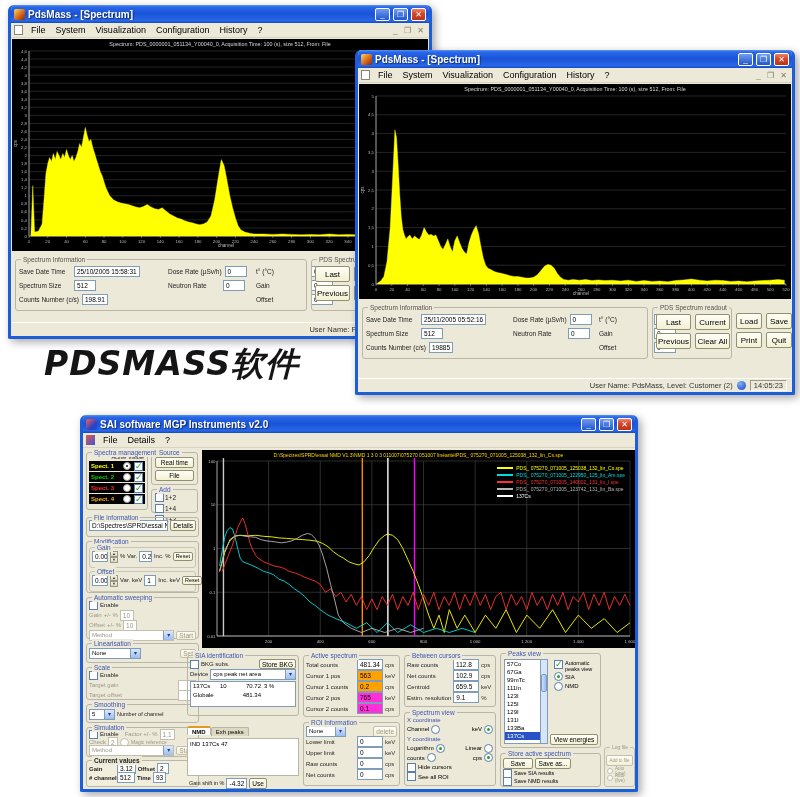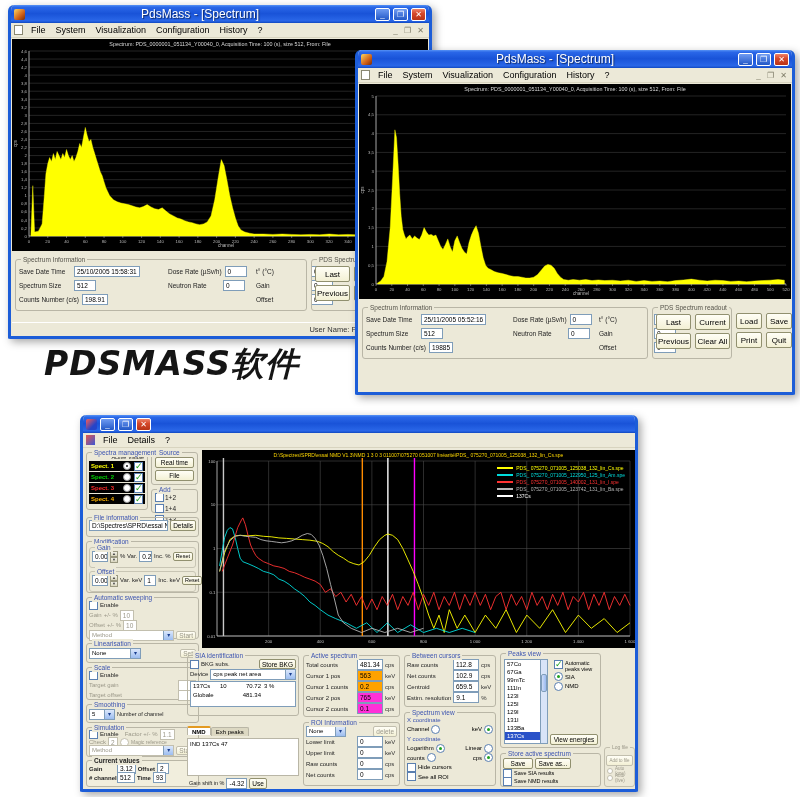--- a/index.html
+++ b/index.html
@@ -1,19 +1,19 @@
 <!DOCTYPE html>
 <html><head>
 <meta charset="utf-8">
 <style>
 *{margin:0;padding:0;box-sizing:border-box;font-family:"Liberation Sans",sans-serif;}
 html,body{width:800px;height:797px;background:#fff;position:relative;overflow:hidden;}
 .win{position:absolute;background:#ece9d8;border:3px solid #1c5dd8;border-top:none;border-radius:6px 6px 2px 2px;box-shadow:3px 3px 9px rgba(0,0,0,.35);overflow:hidden;}
 .tbar{height:18px;background:linear-gradient(180deg,#5793f5 0%,#2a67e8 12%,#1953d8 48%,#2a67e8 88%,#1048c0 100%);display:flex;align-items:center;padding:0 3px;gap:3px;}
-.ttl{color:#fff;font-weight:normal;font-size:12px;flex:1;white-space:nowrap;overflow:hidden;text-shadow:1px 1px 1px rgba(0,0,0,.55);text-align:center;}
+.ttl{color:#fff;font-weight:bold;font-size:10px;flex:1;white-space:nowrap;overflow:hidden;text-shadow:1px 1px 1px rgba(0,0,0,.55);}
 .appicon{width:11px;height:11px;border-radius:2px;background:linear-gradient(135deg,#ffd65e,#d06017 60%,#7a2c05);flex:0 0 auto;}
 .wbtn{width:15px;height:13px;border-radius:2px;border:1px solid #fff;font-size:8px;line-height:11px;text-align:center;color:#fff;flex:0 0 auto;}
 .wbtn.mm{background:linear-gradient(180deg,#6f9bf2,#2257c6);}
 .wbtn.cl{background:linear-gradient(180deg,#ee8268,#d6492c 40%,#b83316);}
 .mbar{height:15px;background:#ece9d8;border-bottom:1px solid #d8d4bf;display:flex;align-items:center;gap:1px;padding:0 3px;font-size:9px;}
 .micon{width:9px;height:10px;background:#fff;border:1px solid #8a8872;flex:0 0 auto;margin-right:2px;}
 .mitem{padding:0 5px;white-space:nowrap;}
 .mdimini{margin-left:auto;color:#7e7c68;font-size:8px;letter-spacing:2px;white-space:nowrap;}
 .chartbox{position:relative;background:#000;margin:1px;}
 .grp{position:absolute;border:1px solid #b9b6a6;border-radius:3px;}
@@ -413,27 +413,33 @@
           <button class="btn b2">Clear All</button>
         </div>
     </div>
     <div class="bgrid" style="position:absolute;left:378px;top:13px;grid-template-columns:26px 26px;">
         <button class="btn b2">Load</button>
         <button class="btn b2">Save</button>
         <button class="btn b2">Print</button>
         <button class="btn b2">Quit</button>
       </div>
   </div>
+  <div class="sbar">
+    <span style="margin-left:auto;">User Name: PdsMass, Level: Customer (2)</span>
+    <span class="bdot"></span>
+    <span class="sunk">14:05:23</span>
+  </div>
 </section>
 
 <div class="caption">PDSMASS软件</div>
 
 <section class="win w3" id="win3" style="left:80px;top:415px;width:558px;height:377px;z-index:3;">
   <div class="tbar">
     <span class="appicon" style="background:linear-gradient(135deg,#ff5d4f,#2544c9 65%);"></span>
+    <span class="ttl">SAI software MGP Instruments v2.0</span>
     <span class="wbtn mm">_</span>
     <span class="wbtn mm">❐</span>
     <span class="wbtn cl">✕</span>
   </div>
   <div class="mbar">
     <span class="micon" style="background:linear-gradient(135deg,#e4574a,#3a57d8);border:none;"></span>
     <span style="display:flex">
         <span class="mitem">File</span>
         <span class="mitem">Details</span>
         <span class="mitem">?</span>

